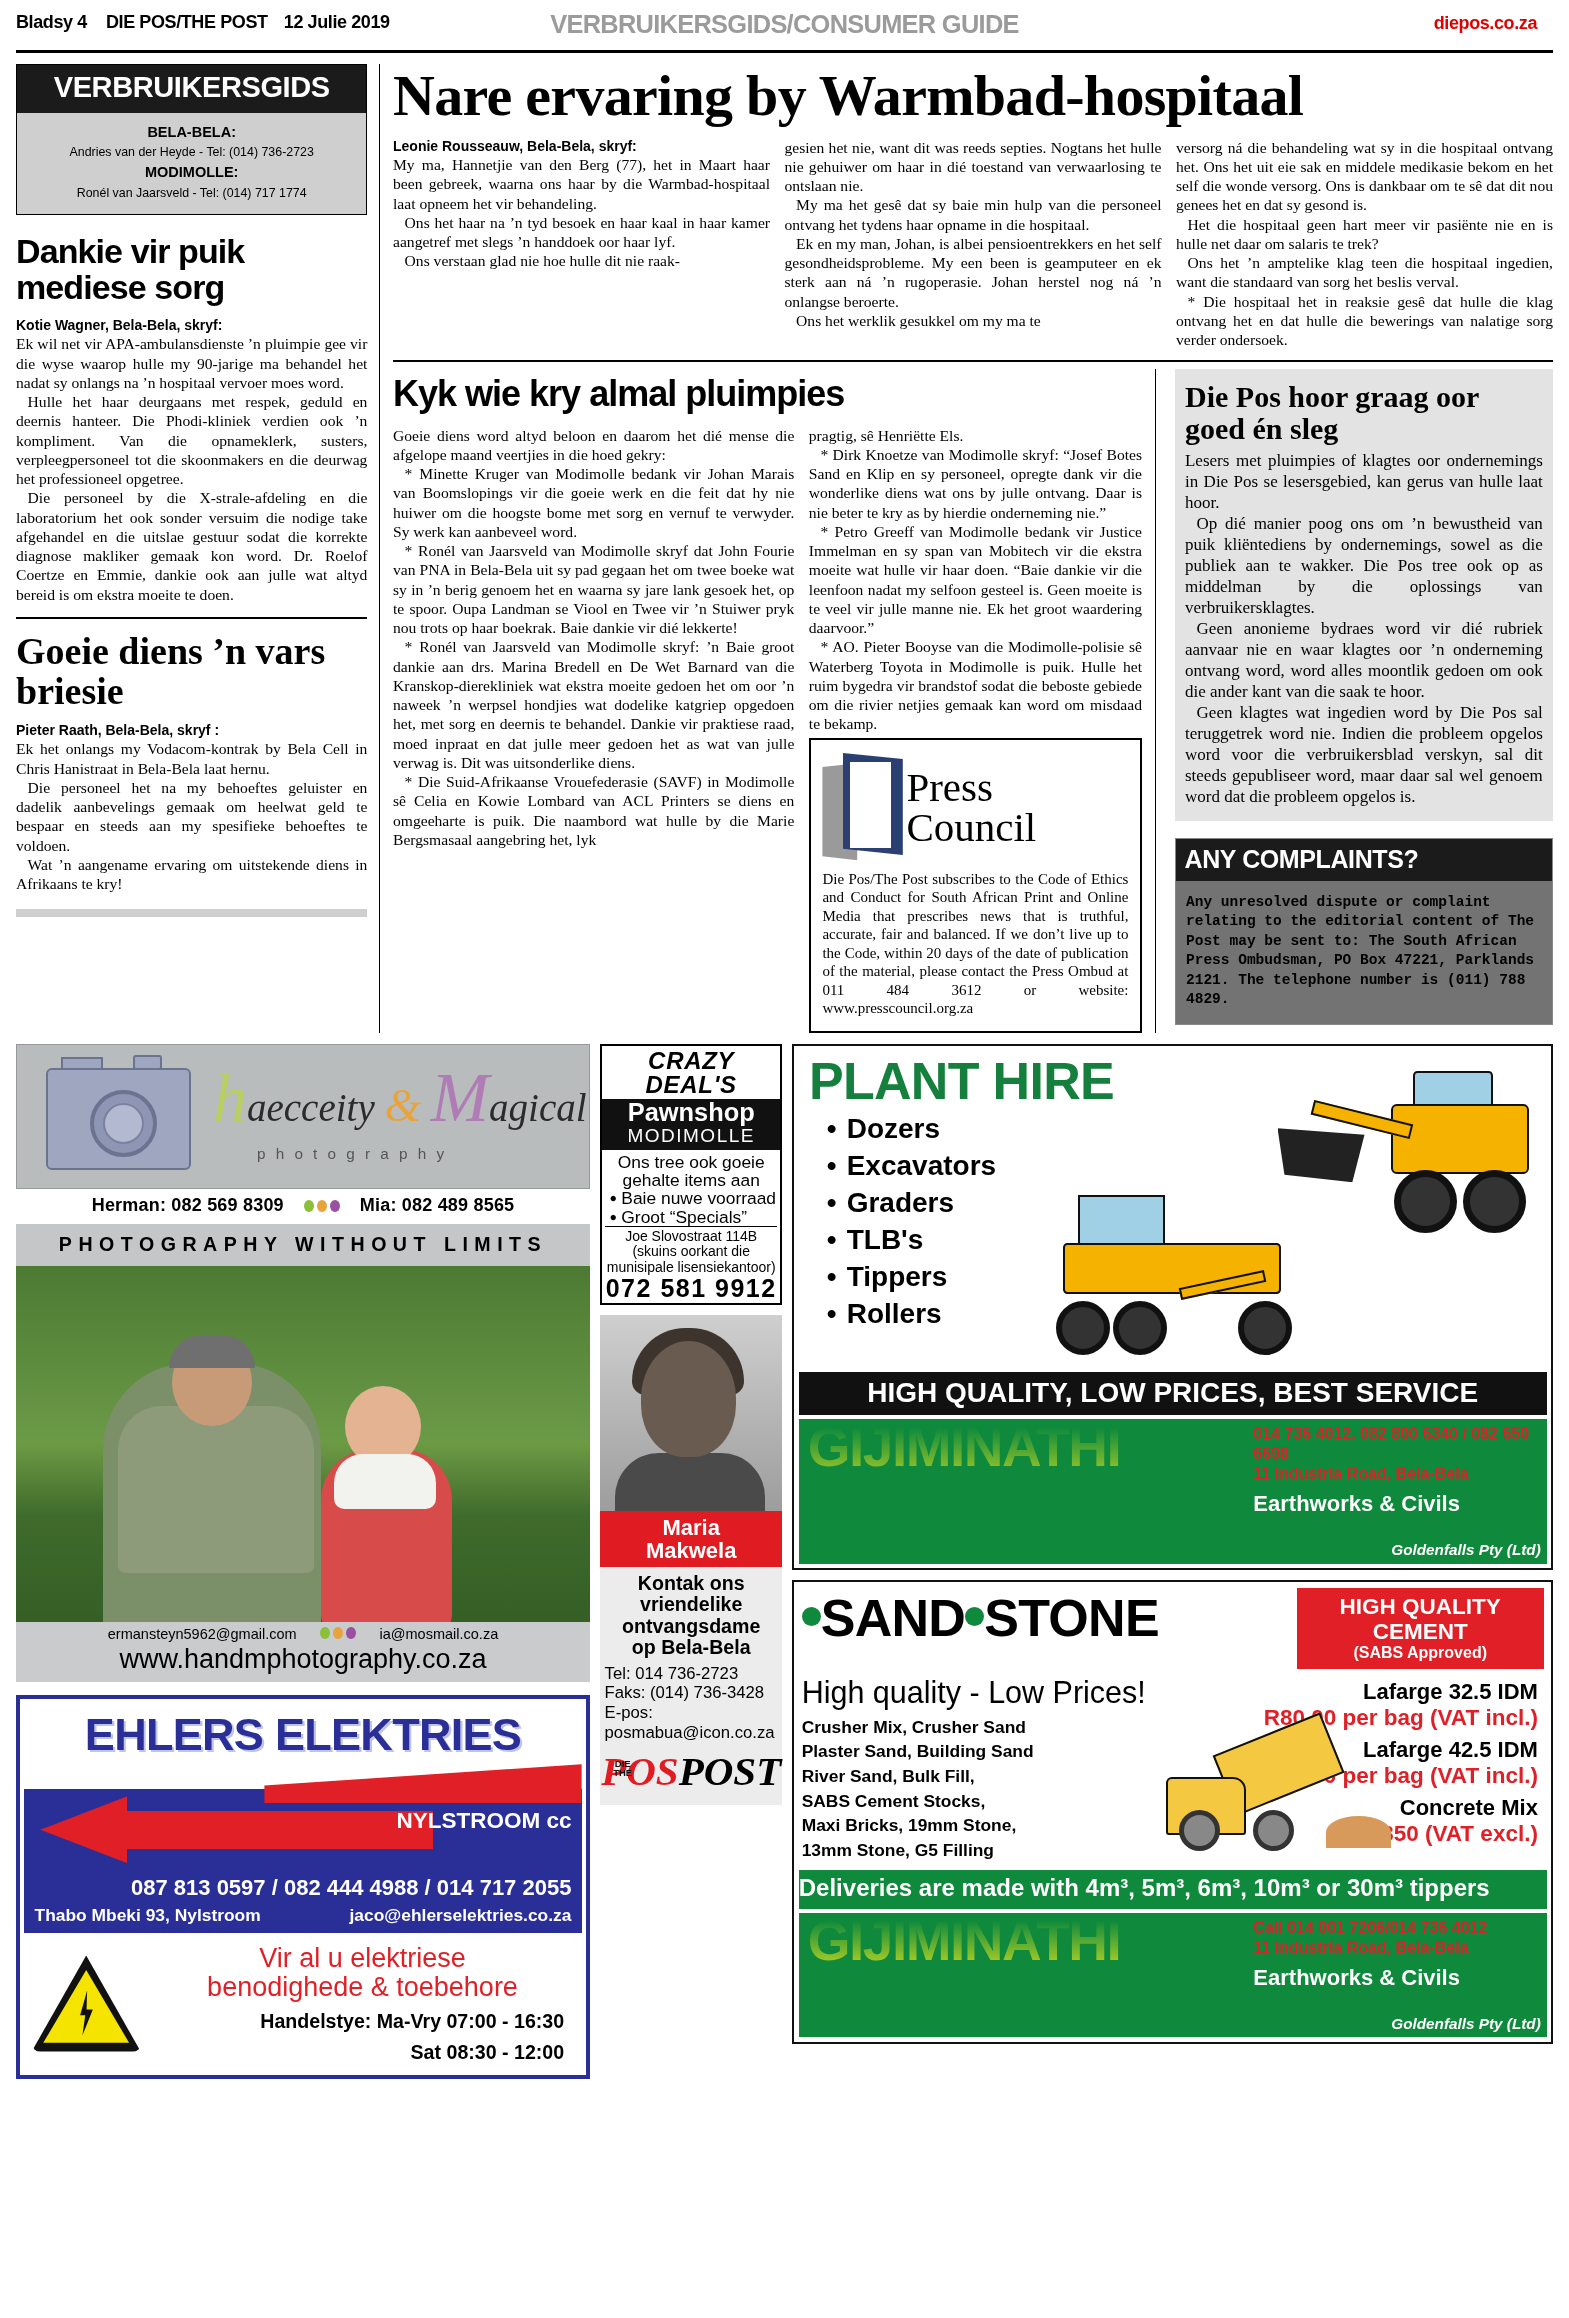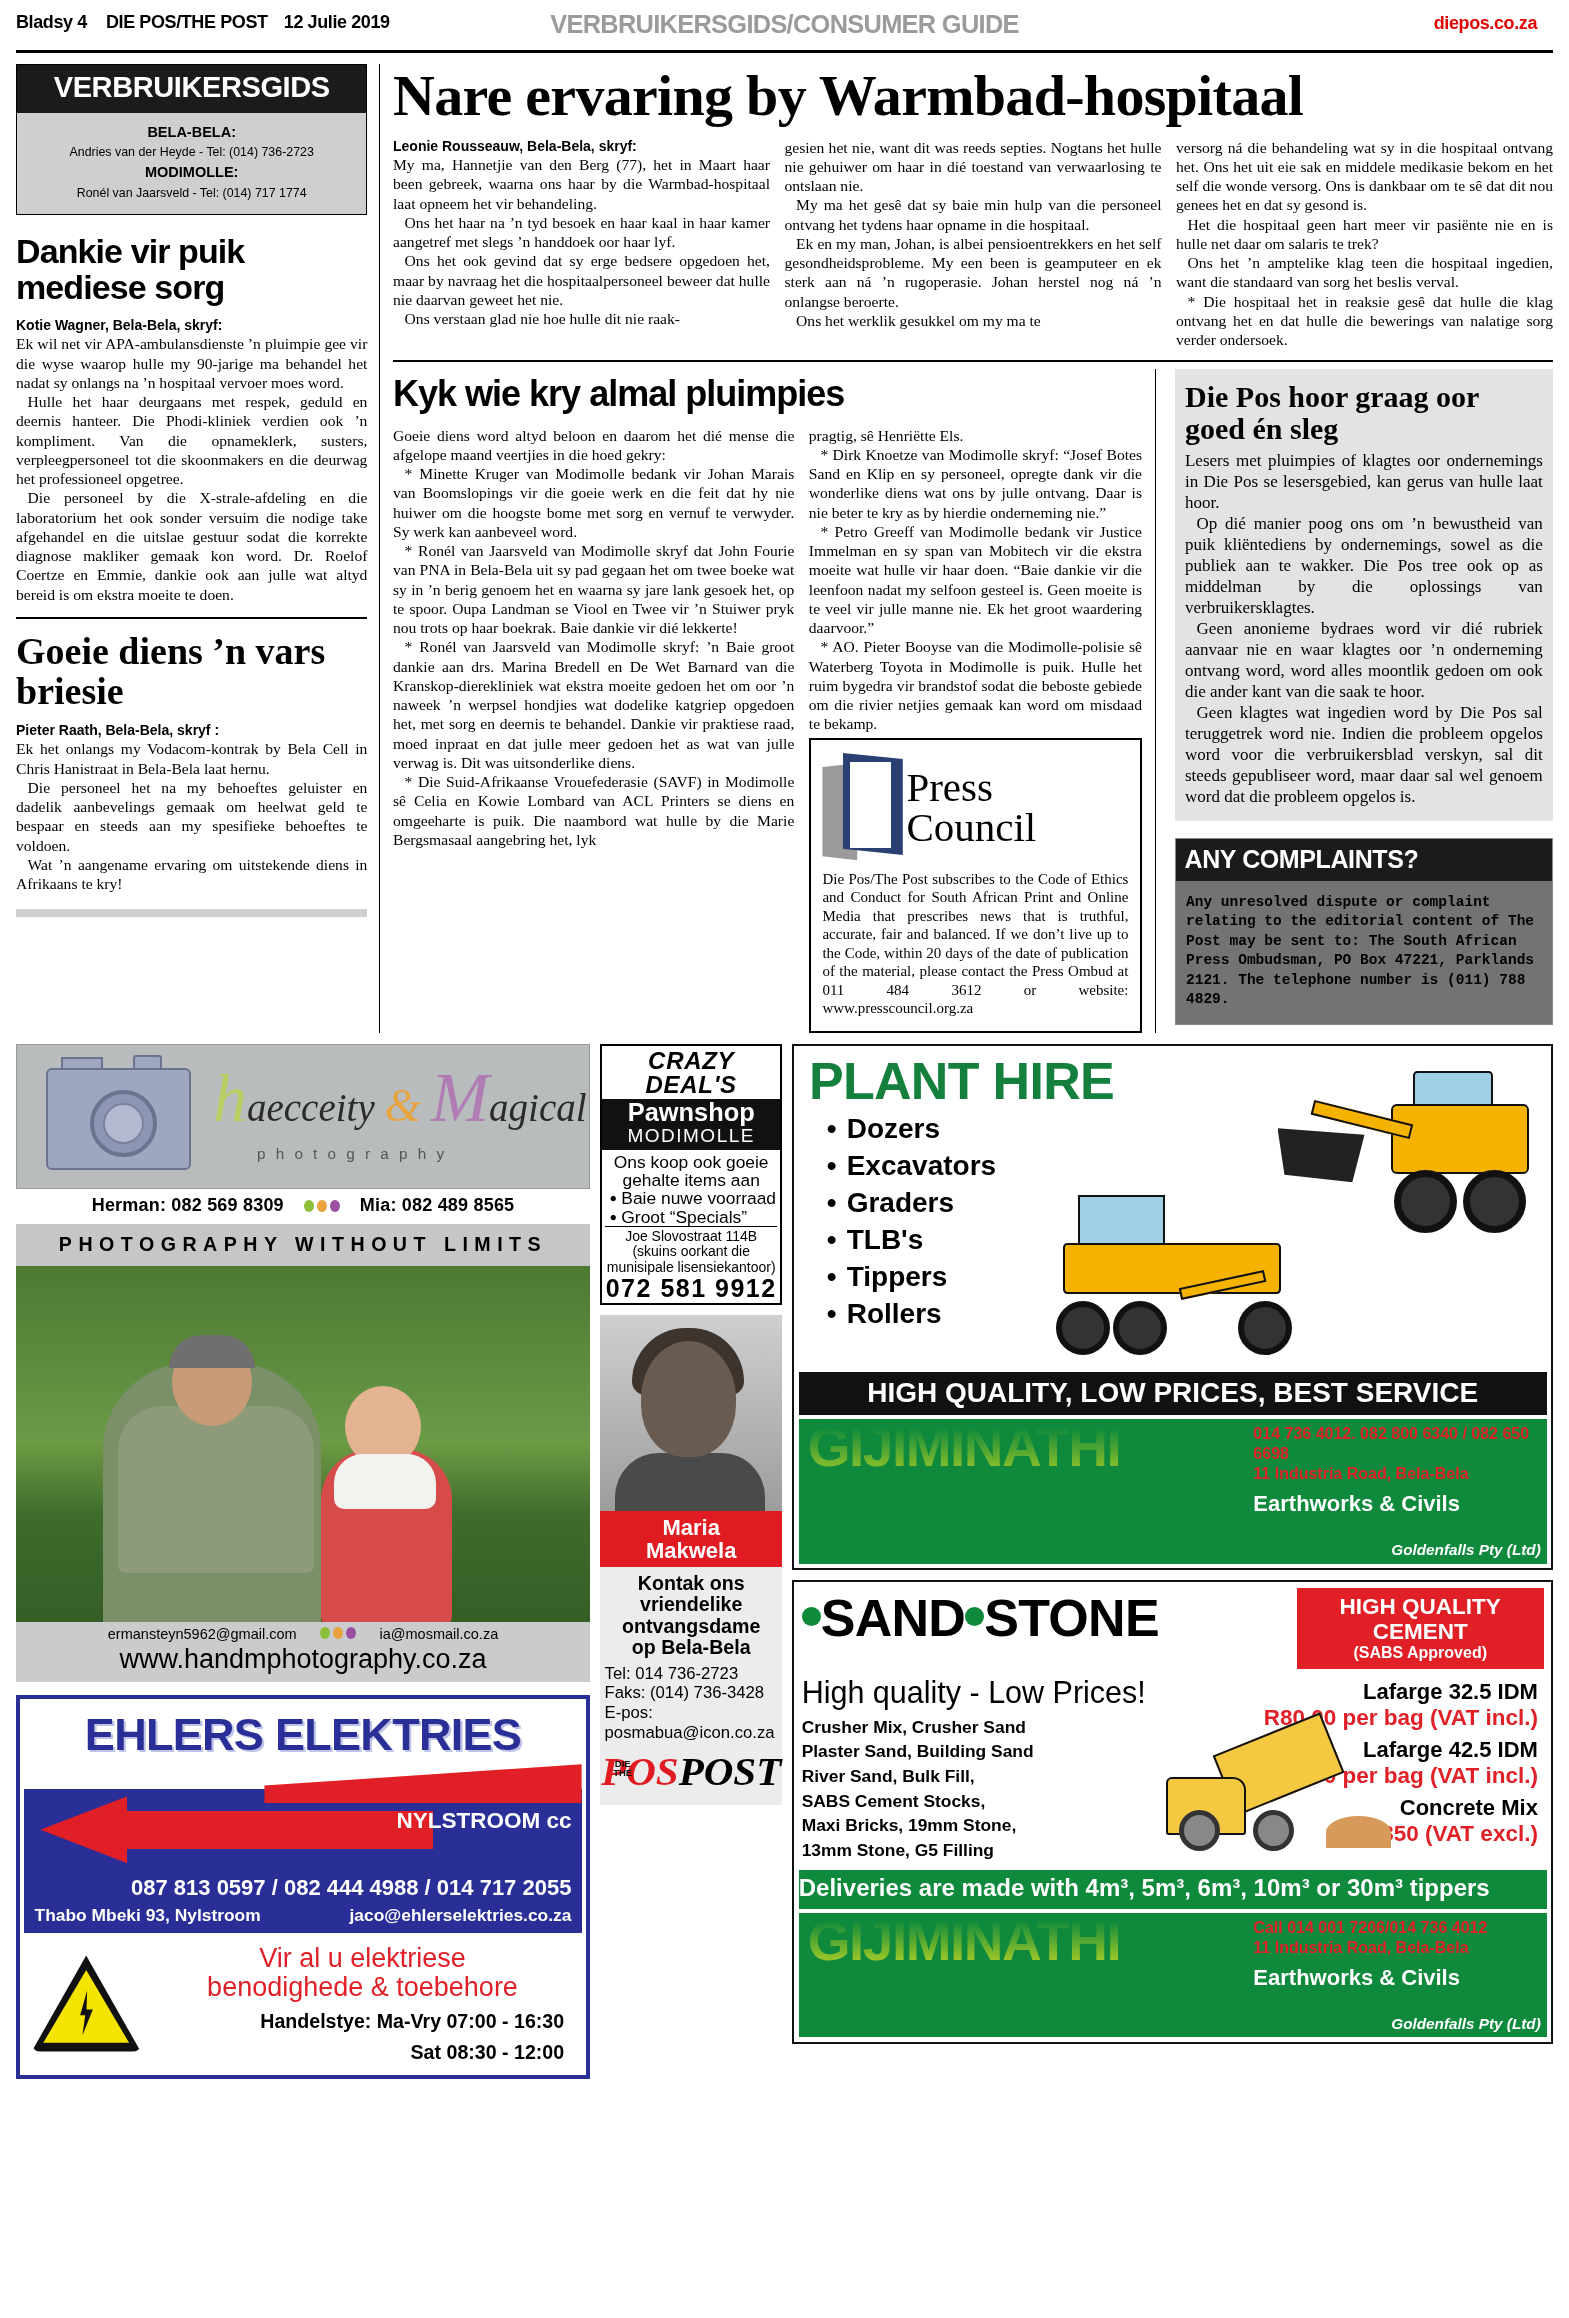--- a/index.html
+++ b/index.html
@@ -332,21 +332,20 @@
     <div class="col-main">
 
       <h1 class="main-headline">Nare ervaring by Warmbad-hospitaal</h1>
 
       <div class="cols3">
         <div>
           <div class="byline">Leonie Rousseauw, Bela-Bela, skryf:</div>
           <div class="body-txt">
             <p class="first">My ma, Hannetjie van den Berg (77), het in Maart haar been gebreek, waarna ons haar by die Warmbad-hospitaal laat opneem het vir behandeling.</p>
             <p>Ons het haar na ’n tyd besoek en haar kaal in haar kamer aangetref met slegs ’n handdoek oor haar lyf.</p>
-            <p>Ons het ook gevind dat sy erge bedsere opgedoen het, maar by navraag het die hospitaalpersoneel beweer dat hulle nie daarvan geweet het nie.</p>
             <p>Ons verstaan glad nie hoe hulle dit nie raak-</p>
           </div>
         </div>
         <div>
           <div class="body-txt">
             <p class="first">gesien het nie, want dit was reeds septies. Nogtans het hulle nie gehuiwer om haar in dié toestand van verwaarlosing te ontslaan nie.</p>
             <p>My ma het gesê dat sy baie min hulp van die personeel ontvang het tydens haar opname in die hospitaal.</p>
             <p>Ek en my man, Johan, is albei pensioentrekkers en het self gesondheidsprobleme. My een been is geamputeer en ek sterk aan ná ’n rugoperasie. Johan herstel nog ná ’n onlangse beroerte.</p>
             <p>Ons het werklik gesukkel om my ma te</p>
           </div>
@@ -503,21 +502,21 @@
       <div class="crazy">
         <div class="crazy-top">
           <div class="l1">CRAZY</div>
           <div class="l2">DEAL'S</div>
         </div>
         <div class="crazy-pawn">
           <div class="p1">Pawnshop</div>
           <div class="p2">MODIMOLLE</div>
         </div>
         <div class="crazy-body">
-          <div>Ons koop ook goeie</div>
+          <div>Ons tree ook goeie</div>
           <div>gehalte items aan</div>
           <ul>
             <li>Baie nuwe voorraad</li>
             <li>Groot “Specials”</li>
           </ul>
           <div class="crazy-addr">
             <div>Joe Slovostraat 114B</div>
             <div>(skuins oorkant die</div>
             <div>munisipale lisensiekantoor)</div>
           </div>

